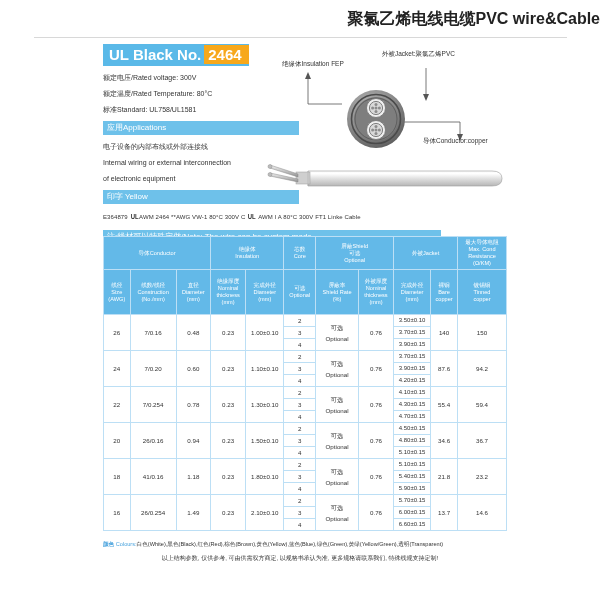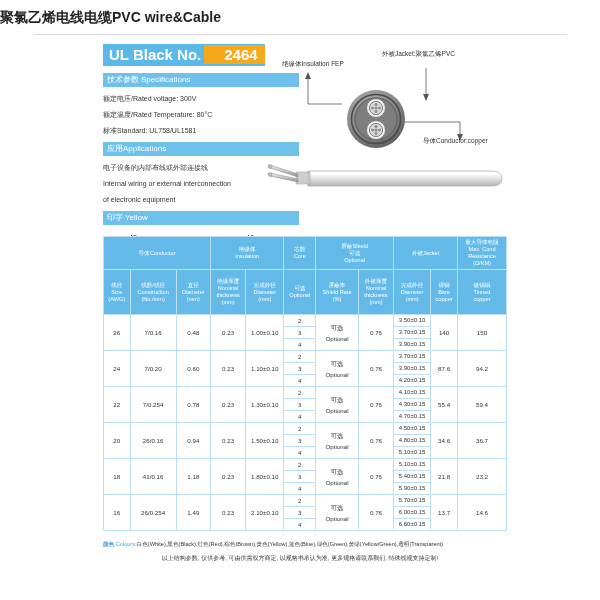--- a/index.html
+++ b/index.html
@@ -8,22 +8,22 @@
     background:#ffffff;
     font-family:"Liberation Sans","DejaVu Sans",sans-serif;
     color:#333;
     overflow:hidden;
     position:relative;
   }
   .page{width:600px;height:600px;position:relative;}
 
   
   .doc-title{
-    text-align:left;
-    font-size:14px;
+    text-align:right;
+    font-size:16px;
     color:#222;
     padding-top:9px;
     letter-spacing:0px;
     font-weight:bold;
   }
   .title-rule{
     width:533px;margin:7px auto 0 auto;
     border-top:1px solid #d8d8d8;
   }
 
@@ -37,21 +37,21 @@
     color:#ffffff;
     font-size:15px;
     font-weight:bold;
     line-height:20px;
     padding:1px 0 1px 6px;
     white-space:nowrap;
   }
   .ul-style .num{
     background:#f7a81b;
     color:#ffffff;
-    padding:1px 7px 1px 20px;
+    padding:1px 7px 1px 4px;
     margin-left:3px;
   }
   .sec-bar{
     background:#6ec1ea;
     color:#ffffff;
     font-size:8px;
     line-height:12px;
     padding:1px 4px;
     margin-top:7px;
     width:196px;
@@ -154,23 +154,20 @@
 
   <div class="doc-title">聚氯乙烯电线电缆PVC wire&amp;Cable</div>
   <div class="title-rule"></div>
 
   <div class="spec">
 
     <div class="ul-style">
       <span>UL Black No.</span><span class="num">2464</span>
     </div>
 
-    <div class="sec-bar">
-      <span>技术参数</span><span class="en">Specifications</span>
-    </div>
 
     <div class="spec-line">额定电压/Rated voltage: 300V</div>
     <div class="spec-line">额定温度/Rated Temperature: 80°C</div>
     <div class="spec-line">标准Standard: UL758/UL1581</div>
 
     <div class="sec-bar">
       <span>应用</span><span>Applications</span>
     </div>
 
     <div class="spec-line">电子设备的内部布线或外部连接线</div>

